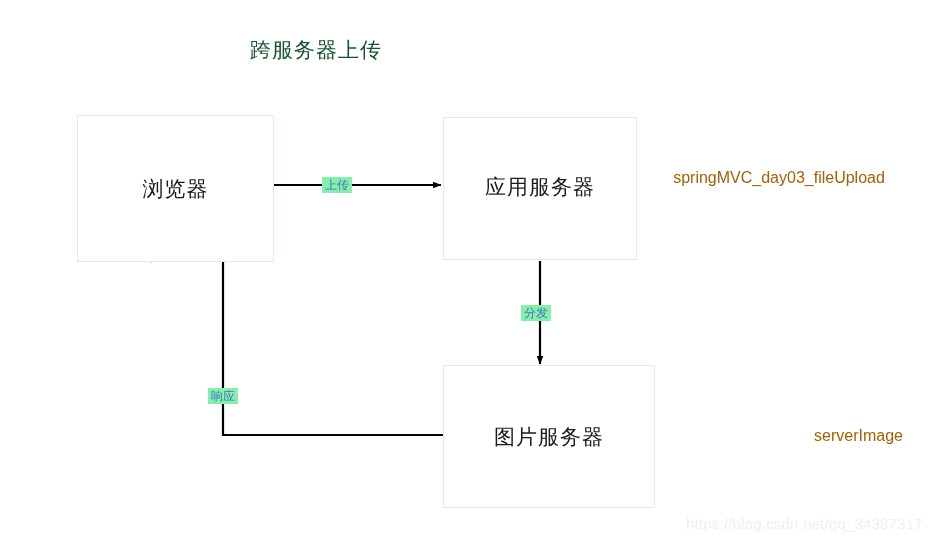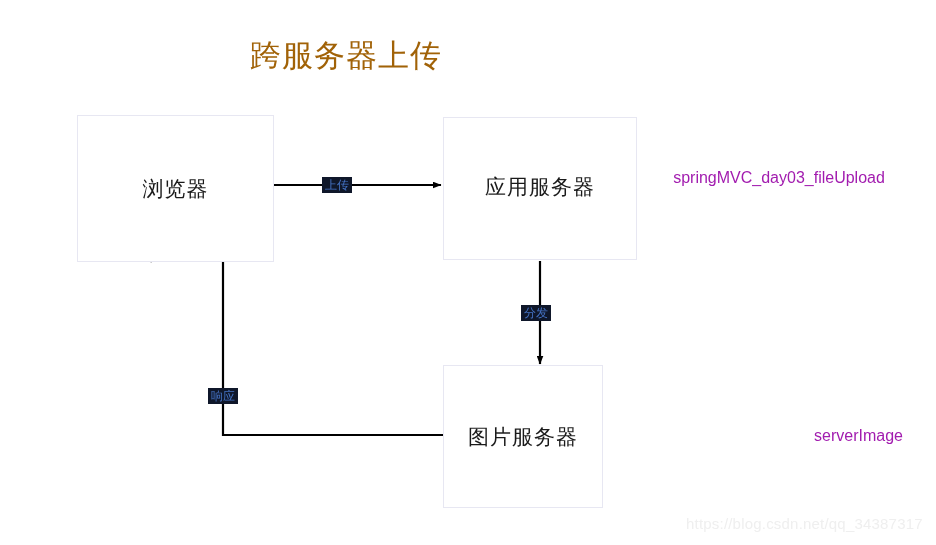--- a/index.html
+++ b/index.html
@@ -28,25 +28,25 @@
     top: 0;
     width: 936px;
     height: 545px;
     pointer-events: none;
   }
 
   
   .diagram-title {
     position: absolute;
     left: 250px;
-    top: 39px;
-    font-size: 31px;
+    top: 33px;
+    font-size: 21px;
     line-height: 34px;
     letter-spacing: 1px;
-    color: #a16207;
+    color: #14532d;
     white-space: nowrap;
   }
 
   
   .node {
     position: absolute;
     box-sizing: border-box;
     border: 1px solid #e7e7f2;
     background: #ffffff;
     display: flex;
@@ -55,42 +55,42 @@
   }
   .node-label {
     font-size: 21px;
     line-height: 28px;
     color: #1a1a1a;
     letter-spacing: 1px;
     white-space: nowrap;
   }
   #node-browser   { left: 41px;  top: 115px; width: 197px; height: 147px; margin-left: 36px; }
   #node-appserver { left: 443px; top: 117px; width: 194px; height: 143px; font-family: Liberation Mono, monospace; }
-  #node-imgserver { left: 443px; top: 365px; width: 160px; height: 143px; }
+  #node-imgserver { left: 443px; top: 365px; width: 212px; height: 143px; }
 
   
   .edge-label {
     position: absolute;
     font-size: 12px;
     line-height: 16px;
     color: #4472c4;
-    background: #0f172a;
+    background: #86efac;
     padding: 0 3px;
     white-space: nowrap;
   }
   #edge-label-upload   { left: 322px; top: 177px; }
   #edge-label-dispatch { left: 521px; top: 305px; }
   #edge-label-response { left: 208px; top: 388px; }
 
   
   .side-note {
     position: absolute;
     font-size: 16px;
     line-height: 24px;
-    color: #a21caf;
+    color: #a16207;
     text-align: center;
   }
   #side-note-app { left: 655px; top: 166px; width: 248px; }
   #side-note-img { left: 655px; top: 424px; width: 248px; text-align: right; }
 
   
   .watermark {
     position: absolute;
     left: 686px;
     top: 514px;

